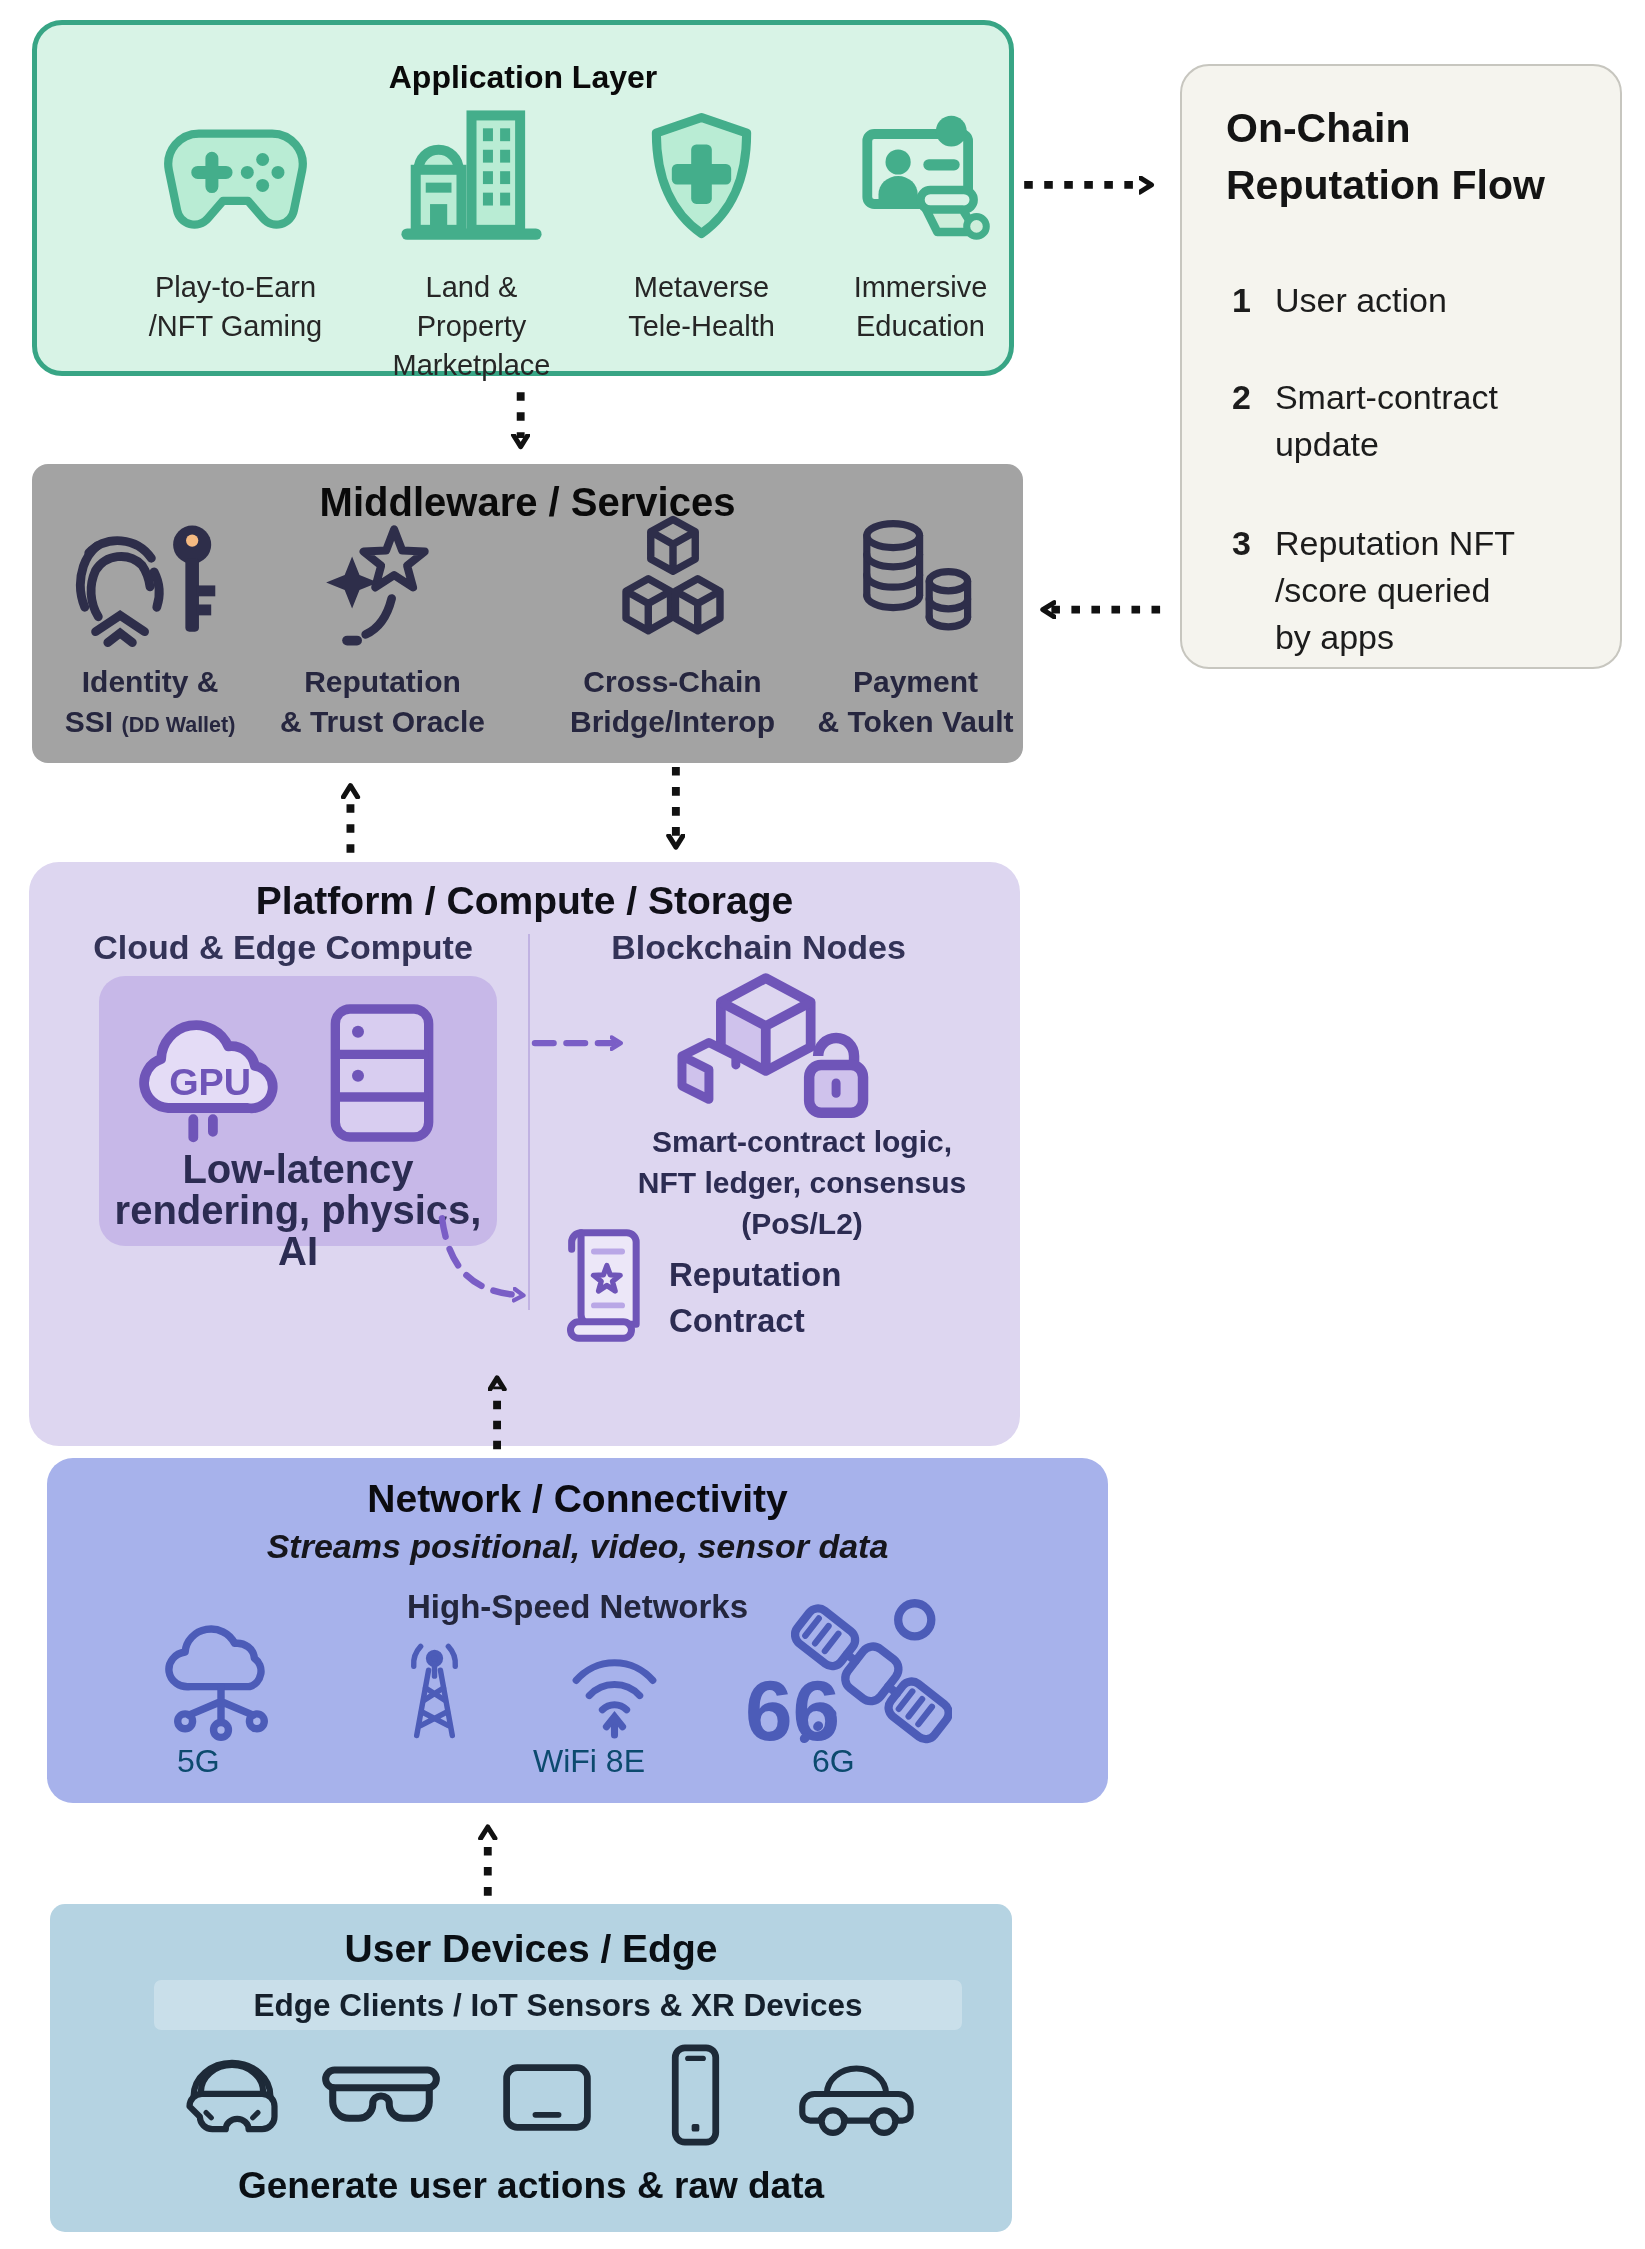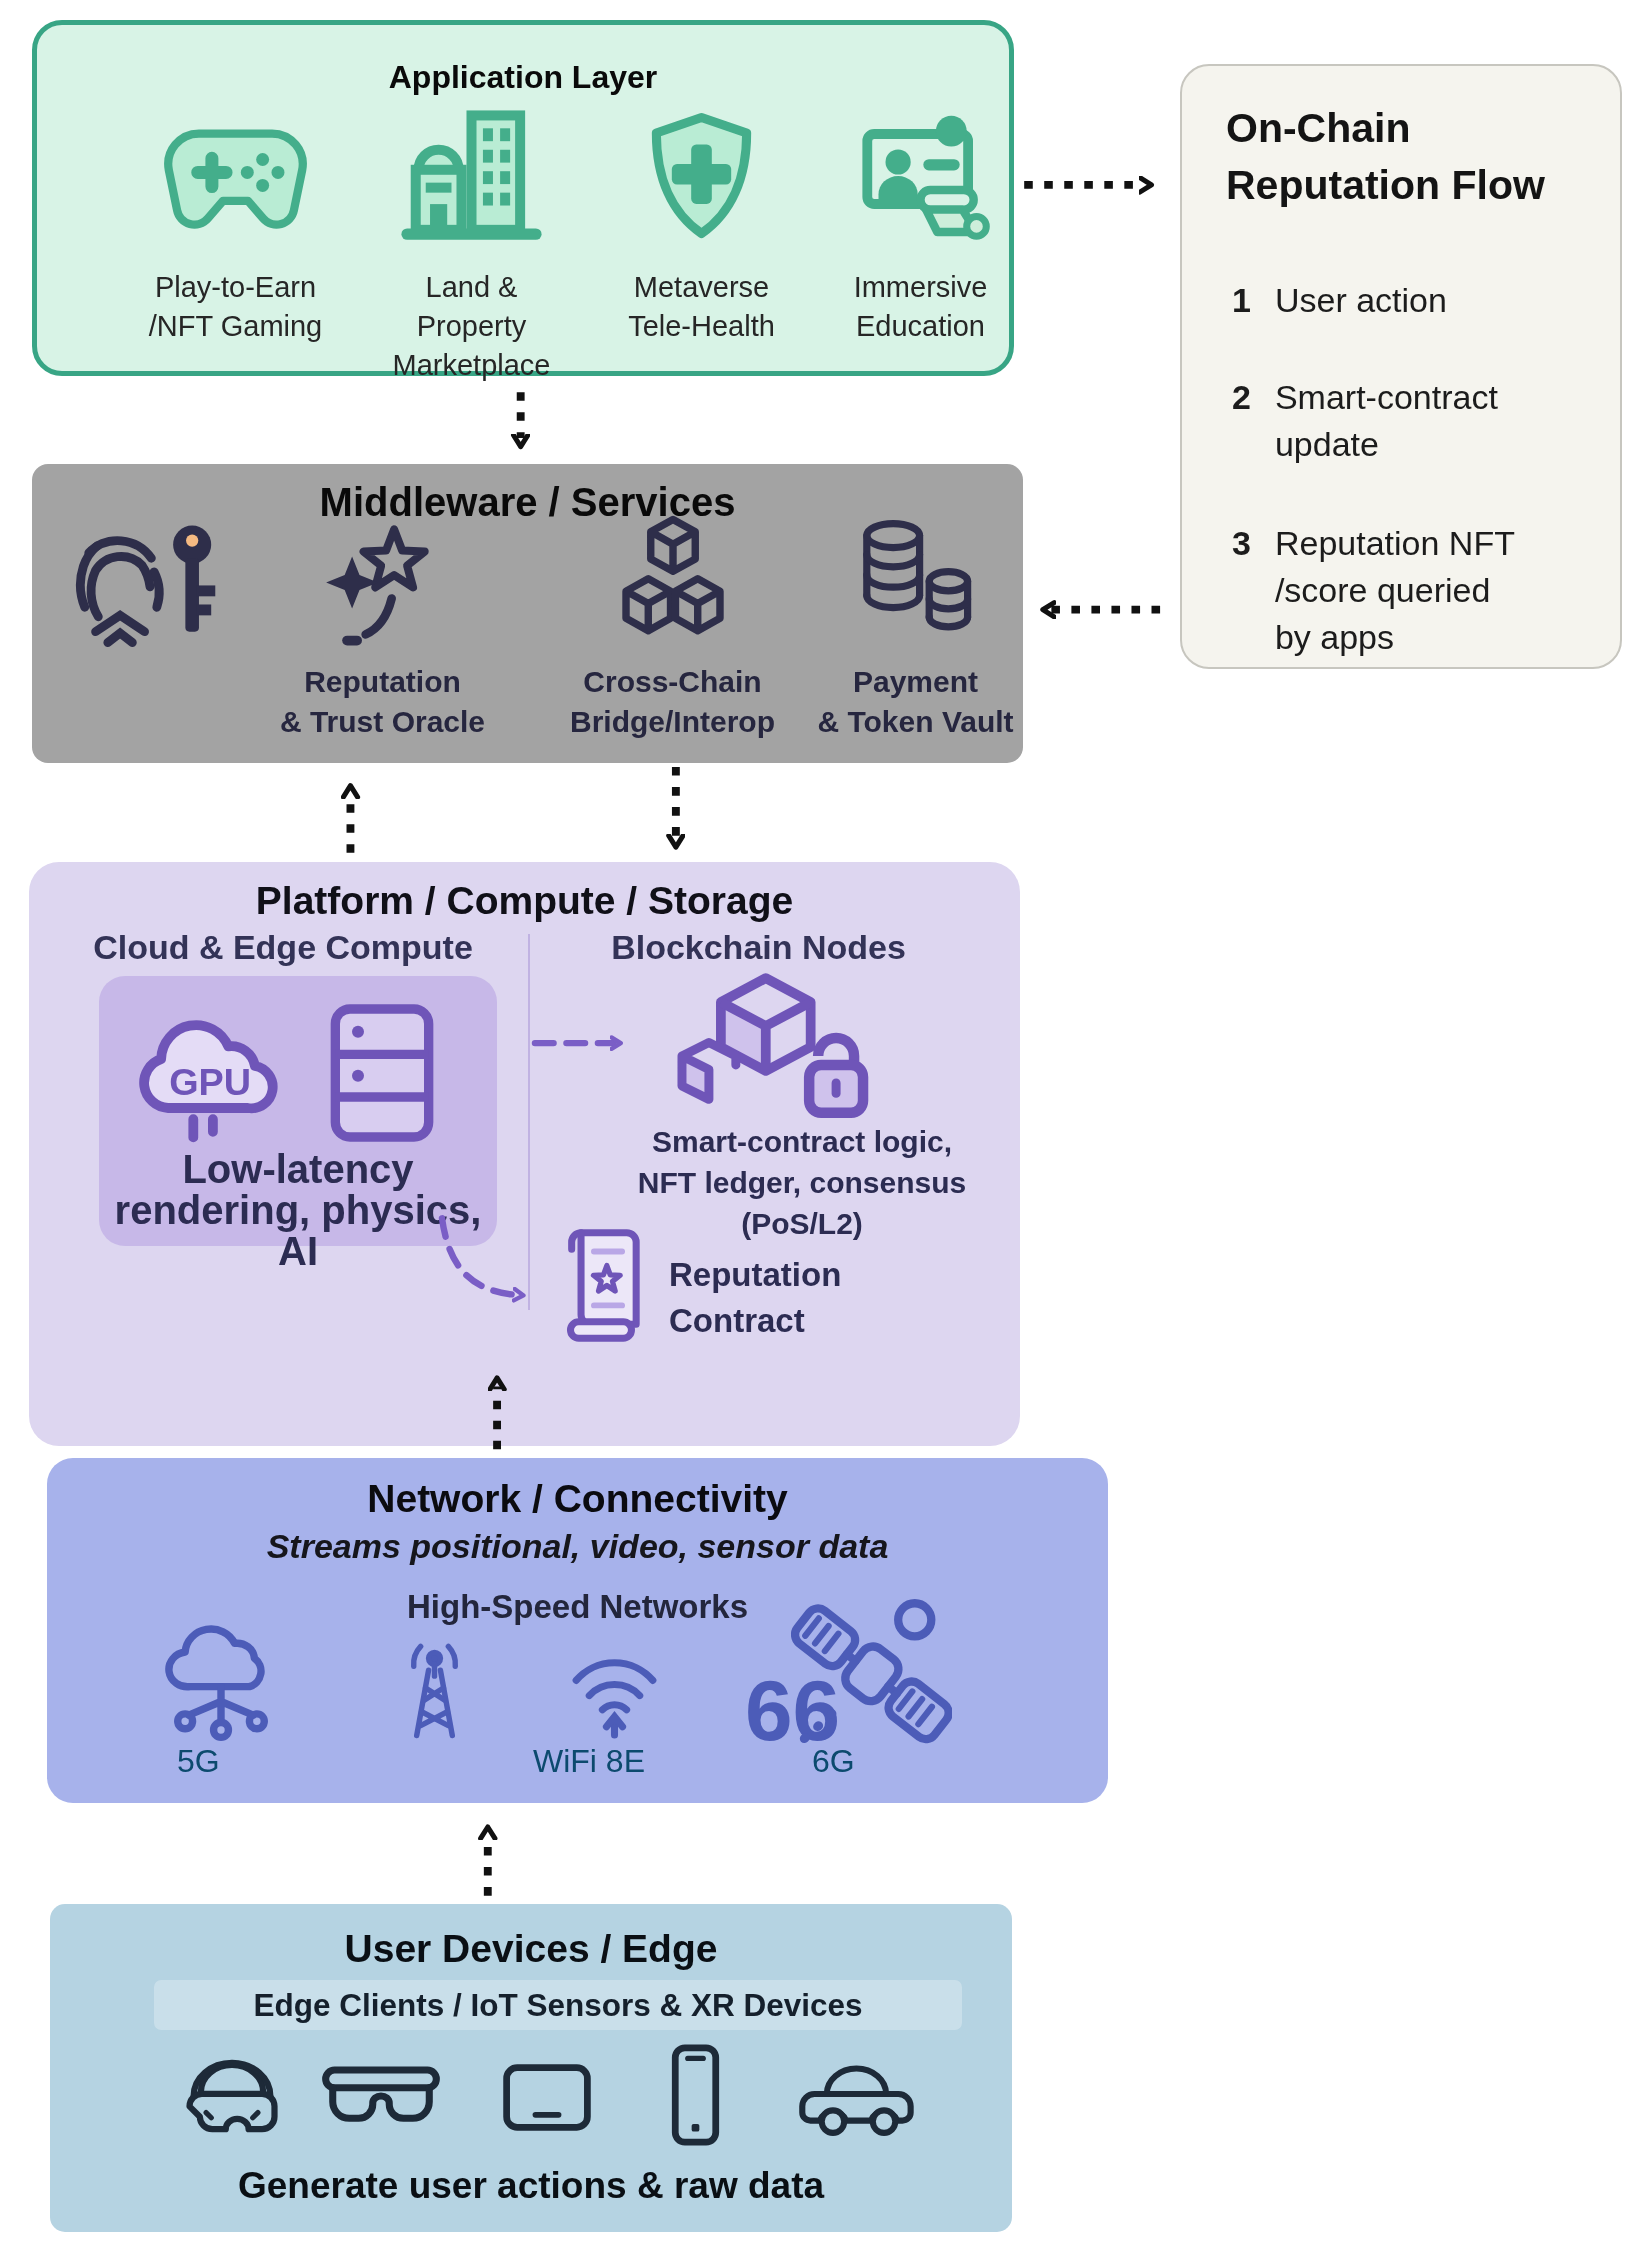--- a/index.html
+++ b/index.html
@@ -180,20 +180,24 @@
             <path d="M24 96 l9 -7 l9 7"></path>
           </g>
           <g fill="#2e2e4a">
             <circle cx="86" cy="24" r="14"></circle>
             <circle cx="86" cy="21" r="4.5" fill="#f5ba82"></circle>
             <rect x="81" y="34" width="10" height="54" rx="3"></rect>
             <rect x="89" y="54" width="14" height="8"></rect>
             <rect x="89" y="68" width="11" height="8"></rect>
           </g>
         </svg>
+      </div>
+      <div class="lab"><span class="pre">Identity &amp;</span><br>
+        <span>SSI</span>
+        <span class="small">(DD Wallet)</span>
       </div>
     </div>
 
     <div class="mw-item" style="left:236px">
       <div class="icn">
         <svg width="136" height="140" viewBox="0 0 110 110">
           <polygon points="64,14 70.5,31.1 88.7,32 74.5,43.4 79.3,61 64,51 48.7,61 53.5,43.4 39.3,32 57.5,31.1" fill="none" stroke="#2e2e4a" stroke-width="6.5" stroke-linejoin="round"></polygon>
           <path d="M30 36 l6 15 l15 6 l-15 6 l-6 15 l-6 -15 l-15 -6 l15 -6 z" fill="#2e2e4a"></path>
           <path d="M62 70 C58 86 50 95 41 99" fill="none" stroke="#2e2e4a" stroke-width="7" stroke-linecap="round"></path>
           <path d="M26 104 h8" stroke="#2e2e4a" stroke-width="8" stroke-linecap="round"></path>

